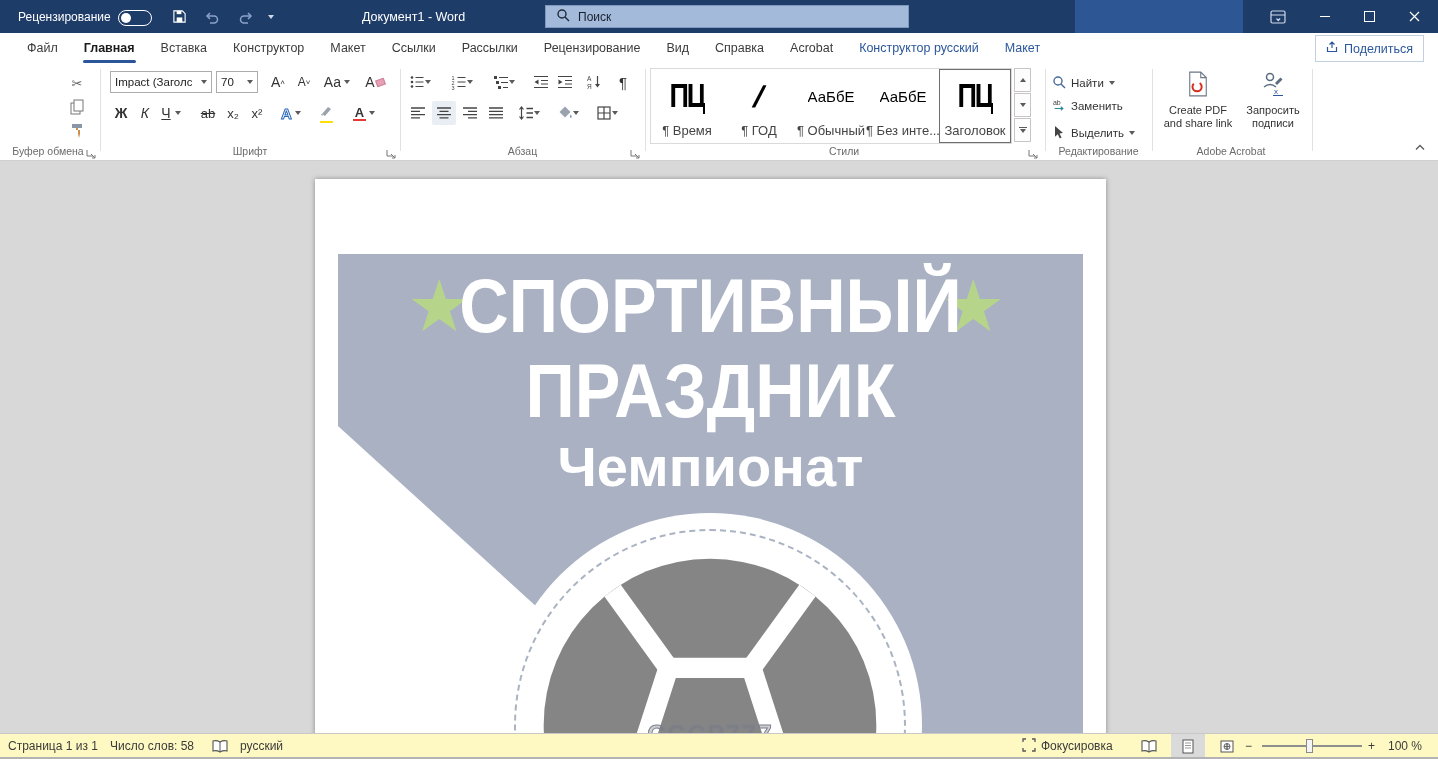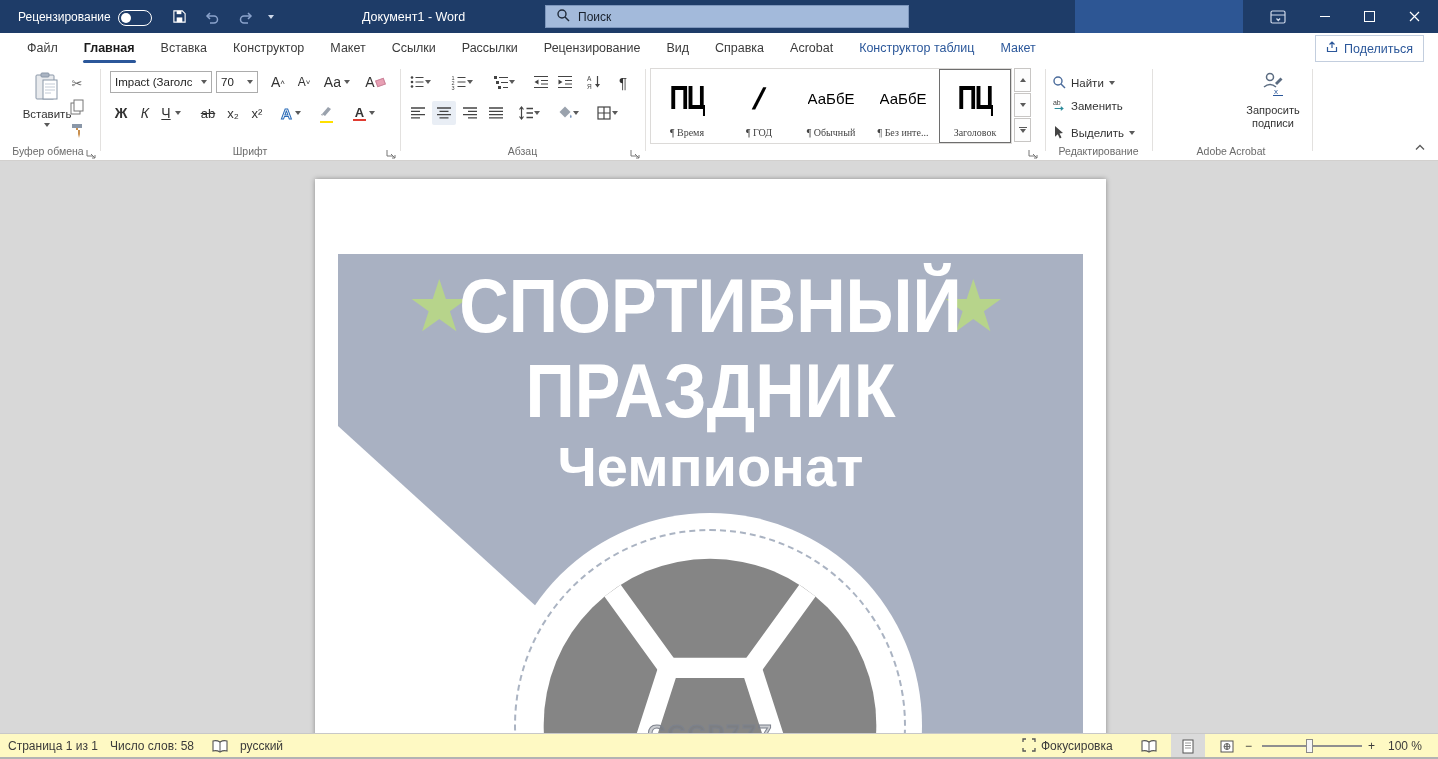--- a/index.html
+++ b/index.html
@@ -32,21 +32,21 @@
   .rbtn{position:absolute;display:flex;align-items:center;justify-content:center;border-radius:2px;}
   .combo{position:absolute;border:1px solid #acacac;background:#fff;display:flex;align-items:center;font-size:11.5px;color:#222;padding:0 4px;box-sizing:border-box;justify-content:space-between;}
   .bigbtn{position:absolute;display:flex;flex-direction:column;align-items:center;justify-content:flex-start;font-size:11.5px;color:#333;text-align:center;}
   .fx{color:#fff;-webkit-text-stroke:1px #2b6cb8;font-weight:bold;font-size:15px;}
   .ubar{display:block;width:13px;height:2px;margin-top:0px;}
   
   .gallery{position:absolute;left:650px;top:5px;width:362px;height:76px;border:1px solid #dcdad8;display:flex;box-sizing:border-box;}
   .gitem{width:72px;height:100%;display:flex;flex-direction:column;align-items:center;justify-content:flex-end;padding-bottom:4px;box-sizing:border-box;border:1px solid transparent;}
   .gitem.selected{border:1px solid #6e6e6e;}
   .gprev{flex:1;display:flex;align-items:center;justify-content:center;color:#000;overflow:hidden;}
-  .glabel{font-size:10px;color:#444;white-space:nowrap;font-family:Liberation Serif, serif;}
+  .glabel{font-size:13px;color:#444;white-space:nowrap;}
   .prev-impact{font-weight:900;font-size:27px;letter-spacing:-2px;transform:scaleY(1.25);}
   .prev-slash{font-weight:900;font-size:30px;transform:skewX(-18deg);}
   .prev-normal{font-size:15px;}
   .galbtn{position:absolute;left:1014px;width:17px;height:24px;border:1px solid #c8c6c4;background:#fdfdfd;display:flex;align-items:center;justify-content:center;box-sizing:border-box;}
   
   .edrow{position:absolute;left:1052px;height:20px;display:flex;align-items:center;gap:5px;font-size:11.5px;color:#333;}
   
   .docarea{position:absolute;top:161px;left:0;width:1438px;height:572px;background:#d8d8d8;overflow:hidden;}
   .page{position:absolute;left:315px;top:18px;width:791px;height:720px;background:#fff;box-shadow:0 0 5px rgba(0,0,0,0.35);}
   .poster{position:absolute;left:23px;top:75px;width:745px;height:645px;background:#a9b1c2;overflow:hidden;}
@@ -133,46 +133,34 @@
     <span class="tab active">Главная</span>
     <span class="tab">Вставка</span>
     <span class="tab">Конструктор</span>
     <span class="tab">Макет</span>
     <span class="tab">Ссылки</span>
     <span class="tab">Рассылки</span>
     <span class="tab">Рецензирование</span>
     <span class="tab">Вид</span>
     <span class="tab">Справка</span>
     <span class="tab">Acrobat</span>
-    <span class="tab contextual">Конструктор таблиц</span>
+    <span class="tab contextual">Конструктор русский</span>
     <span class="tab contextual">Макет</span>
     <span class="share-btn">
       <span>
         <svg width="12" height="12" viewBox="0 0 12 12">
             <path d="M6 1 v6 M3.5 3.5 L6 1 l2.5 2.5 M1.5 6 v4.5 h9 V6" fill="none" stroke="#2b579a" stroke-width="1.2"></path>
           </svg>
       </span>
       <span>Поделиться</span>
     </span>
   </div>
 
   <div class="ribbon">
 
-    <div class="bigbtn" style="left:18px;top:6px;width:58px;height:80px">
-      <span style="margin:3px 0 4px">
-        <svg width="26" height="30" viewBox="0 0 26 30">
-            <rect x="2" y="3" width="18" height="24" rx="1" fill="#e8eaed" stroke="#8a97a8"></rect>
-            <rect x="7" y="1" width="8" height="4" rx="1" fill="#aab4c2" stroke="#8a97a8"></rect>
-            <rect x="9" y="8" width="14" height="19" fill="#fff" stroke="#8a97a8"></rect>
-            <path d="M11 12 h10 M11 15 h10 M11 18 h10 M11 21 h6" stroke="#c3cbd6" stroke-width="1"></path>
-          </svg>
-      </span>
-      <span>Вставить</span>
-      <span class="chev" style="margin-top:3px"></span>
-    </div>
     <span class="rbtn" style="left:66px;top:10px;width:22px;height:20px;font-size:13px;color:#666">✂</span>
     <span class="rbtn" style="left:66px;top:34px;width:22px;height:20px">
       <svg width="14" height="16" viewBox="0 0 14 16">
           <rect x="1" y="4" width="9" height="11" fill="#fff" stroke="#777"></rect>
           <rect x="4" y="1" width="9" height="11" fill="#fff" stroke="#777"></rect>
         </svg>
     </span>
     <span class="rbtn" style="left:66px;top:58px;width:22px;height:20px">
       <svg width="14" height="16" viewBox="0 0 14 16">
           <rect x="2" y="1" width="10" height="4" fill="#8a97a8"></rect>
@@ -376,20 +364,21 @@
       </span>
     <span class="galbtn" style="top:30px">
         <span class="chev"></span>
       </span>
     <span class="galbtn" style="top:55px">
         <span style="display:flex;flex-direction:column;align-items:center">
           <span style="width:8px;height:1px;background:#5a5a5a;margin-bottom:1px"></span>
           <span class="chev"></span>
         </span>
       </span>
+    <span class="grp-label" style="left:645px;width:398px">Стили</span>
     <span class="launcher" style="left:1028px">
       <svg width="10" height="10" viewBox="0 0 10 10">
           <path d="M1 1 v6 h6" fill="none" stroke="#777"></path>
           <path d="M5 5 l4 4 M9 6 v3 h-3" fill="none" stroke="#777"></path>
         </svg>
     </span>
     <div class="vdiv" style="left:1045px"></div>
 
     <div class="edrow" style="top:10px">
       <span><svg width="14" height="14" viewBox="0 0 14 14">
@@ -409,20 +398,30 @@
     <div class="edrow" style="top:60px">
       <span><svg width="14" height="14" viewBox="0 0 14 14">
             <path d="M3 1 L11 8 L7.5 8.5 L9.5 12.6 L7.8 13.4 L5.8 9.3 L3 11.8z" fill="#444"></path>
           </svg></span>
       <span>Выделить</span>
       <span class="chev"></span>
     </div>
     <span class="grp-label" style="left:1045px;width:107px">Редактирование</span>
     <div class="vdiv" style="left:1152px"></div>
 
+    <div class="bigbtn" style="left:1160px;top:8px;width:76px;height:78px;font-size:11px;line-height:13px">
+      <span style="margin-bottom:4px">
+        <svg width="22" height="26" viewBox="0 0 24 28">
+            <path d="M3 1 h12 l6 6 v20 H3z" fill="#fff" stroke="#6b7785" stroke-width="1.2"></path>
+            <path d="M15 1 v6 h6" fill="none" stroke="#6b7785" stroke-width="1.2"></path>
+            <circle cx="11" cy="17" r="5" fill="none" stroke="#d62f1f" stroke-width="2.2" stroke-dasharray="19 7"></circle>
+          </svg>
+      </span>
+      <span>Create PDF and share link</span>
+    </div>
     <div class="bigbtn" style="left:1240px;top:8px;width:66px;height:78px;font-size:11px;line-height:13px">
       <span style="margin-bottom:4px">
         <svg width="24" height="26" viewBox="0 0 24 26">
             <circle cx="9" cy="6" r="3.5" fill="none" stroke="#5a6b80" stroke-width="1.5"></circle>
             <path d="M3 16 q6-5 12 0" fill="none" stroke="#5a6b80" stroke-width="1.5"></path>
             <path d="M14 12 l5.5-5.5 2 2 L16 14z" fill="#5a6b80"></path>
             <text x="13" y="23" font-size="8" fill="#2b579a">x</text>
             <path d="M12 24.5 h10" stroke="#2b579a"></path>
           </svg>
       </span>

